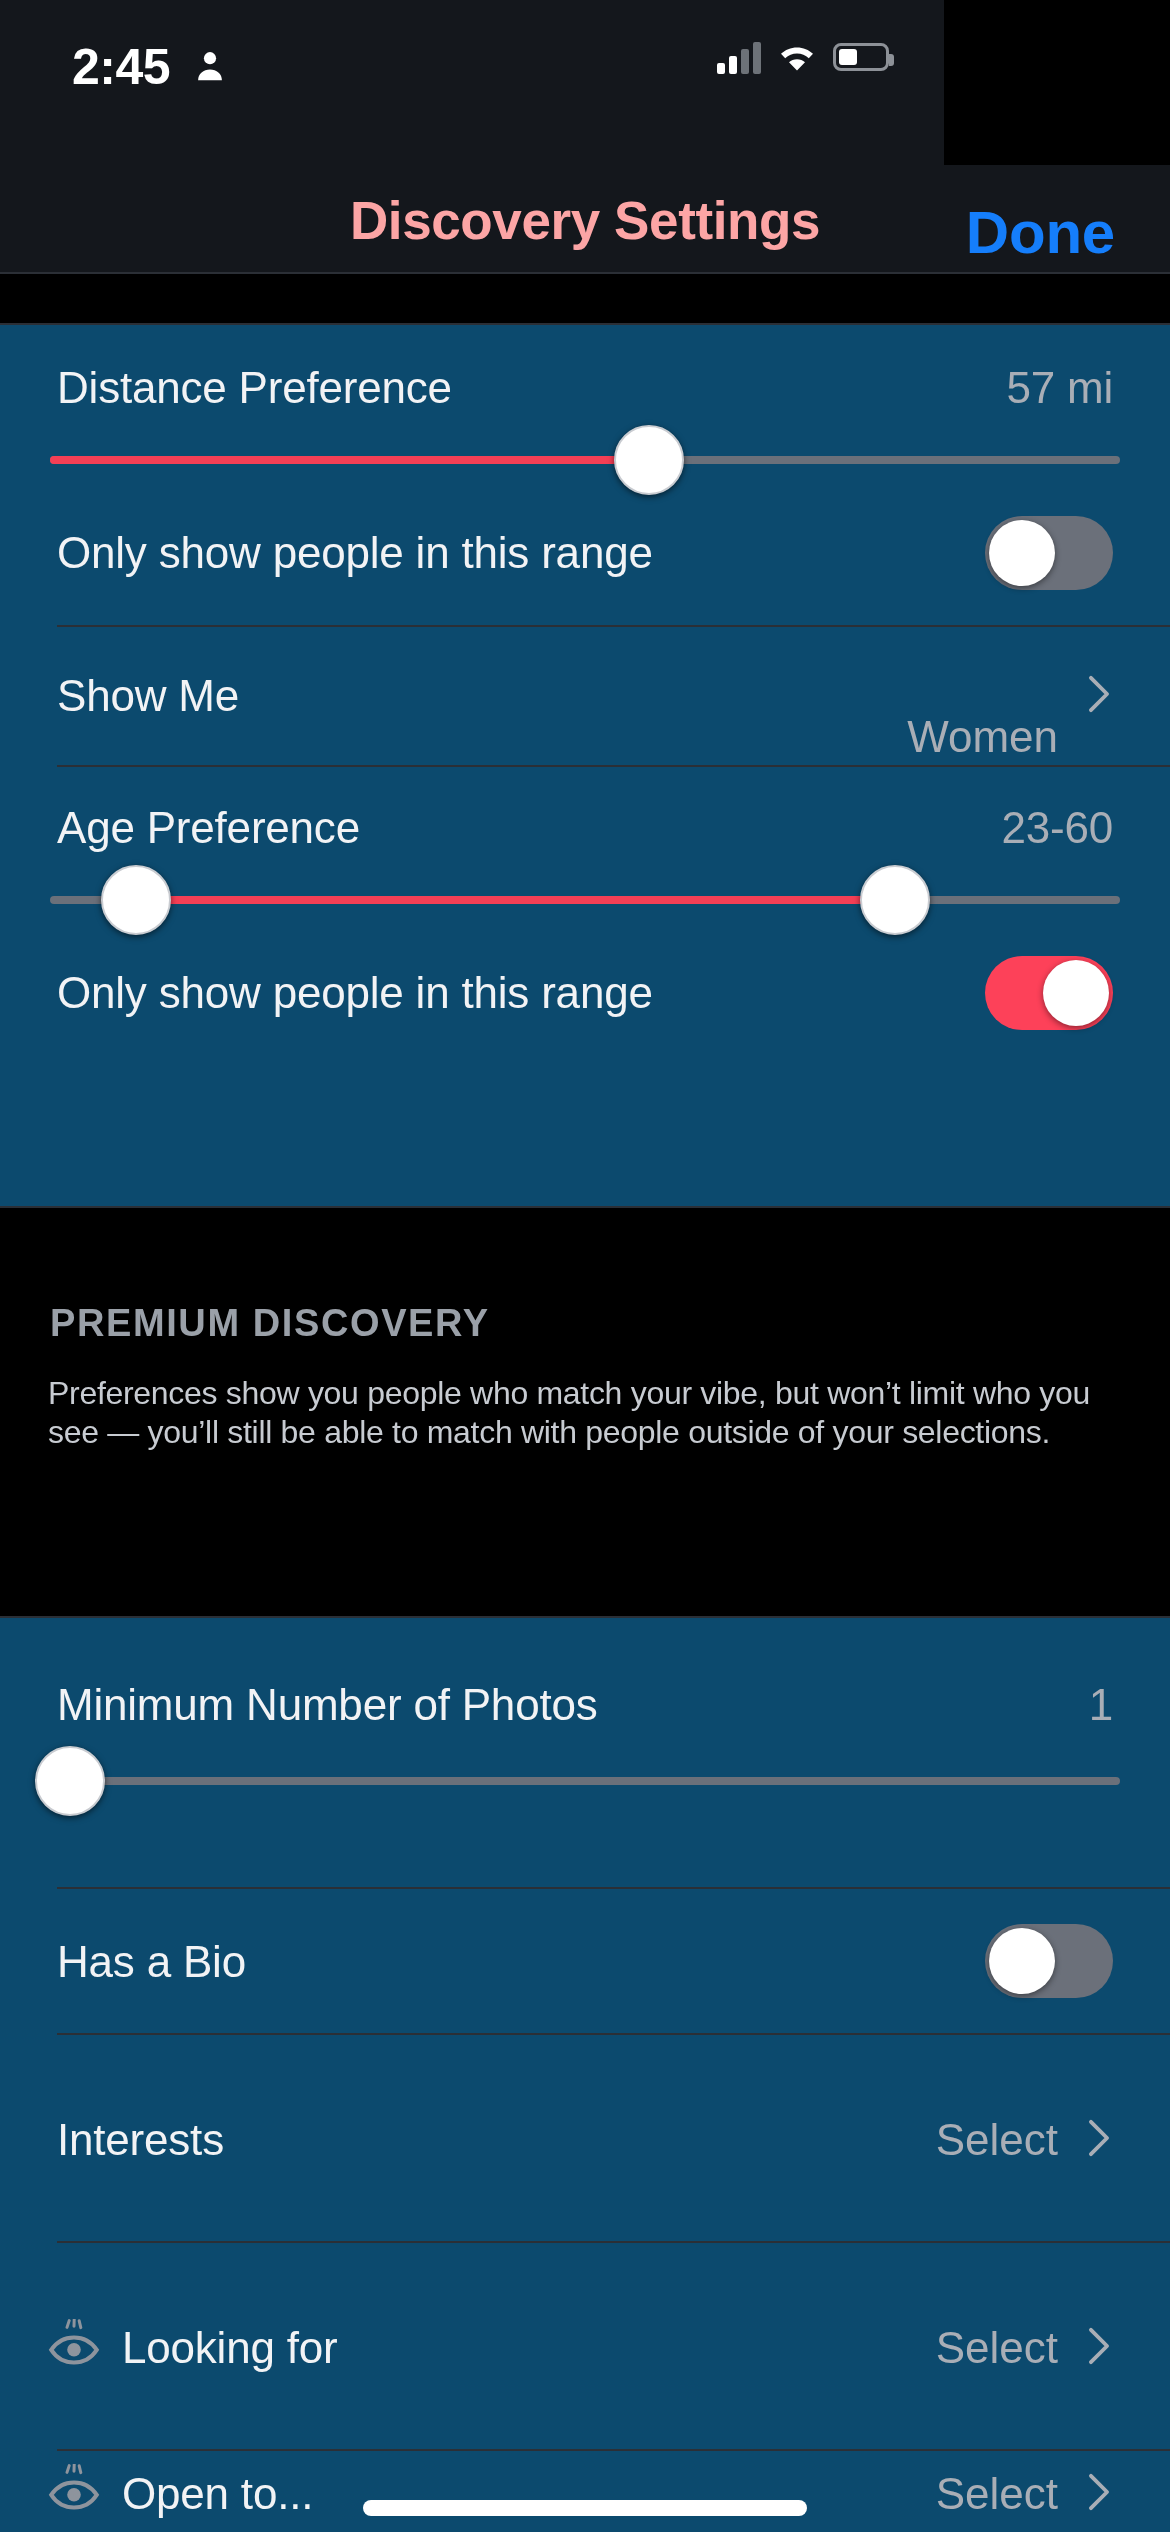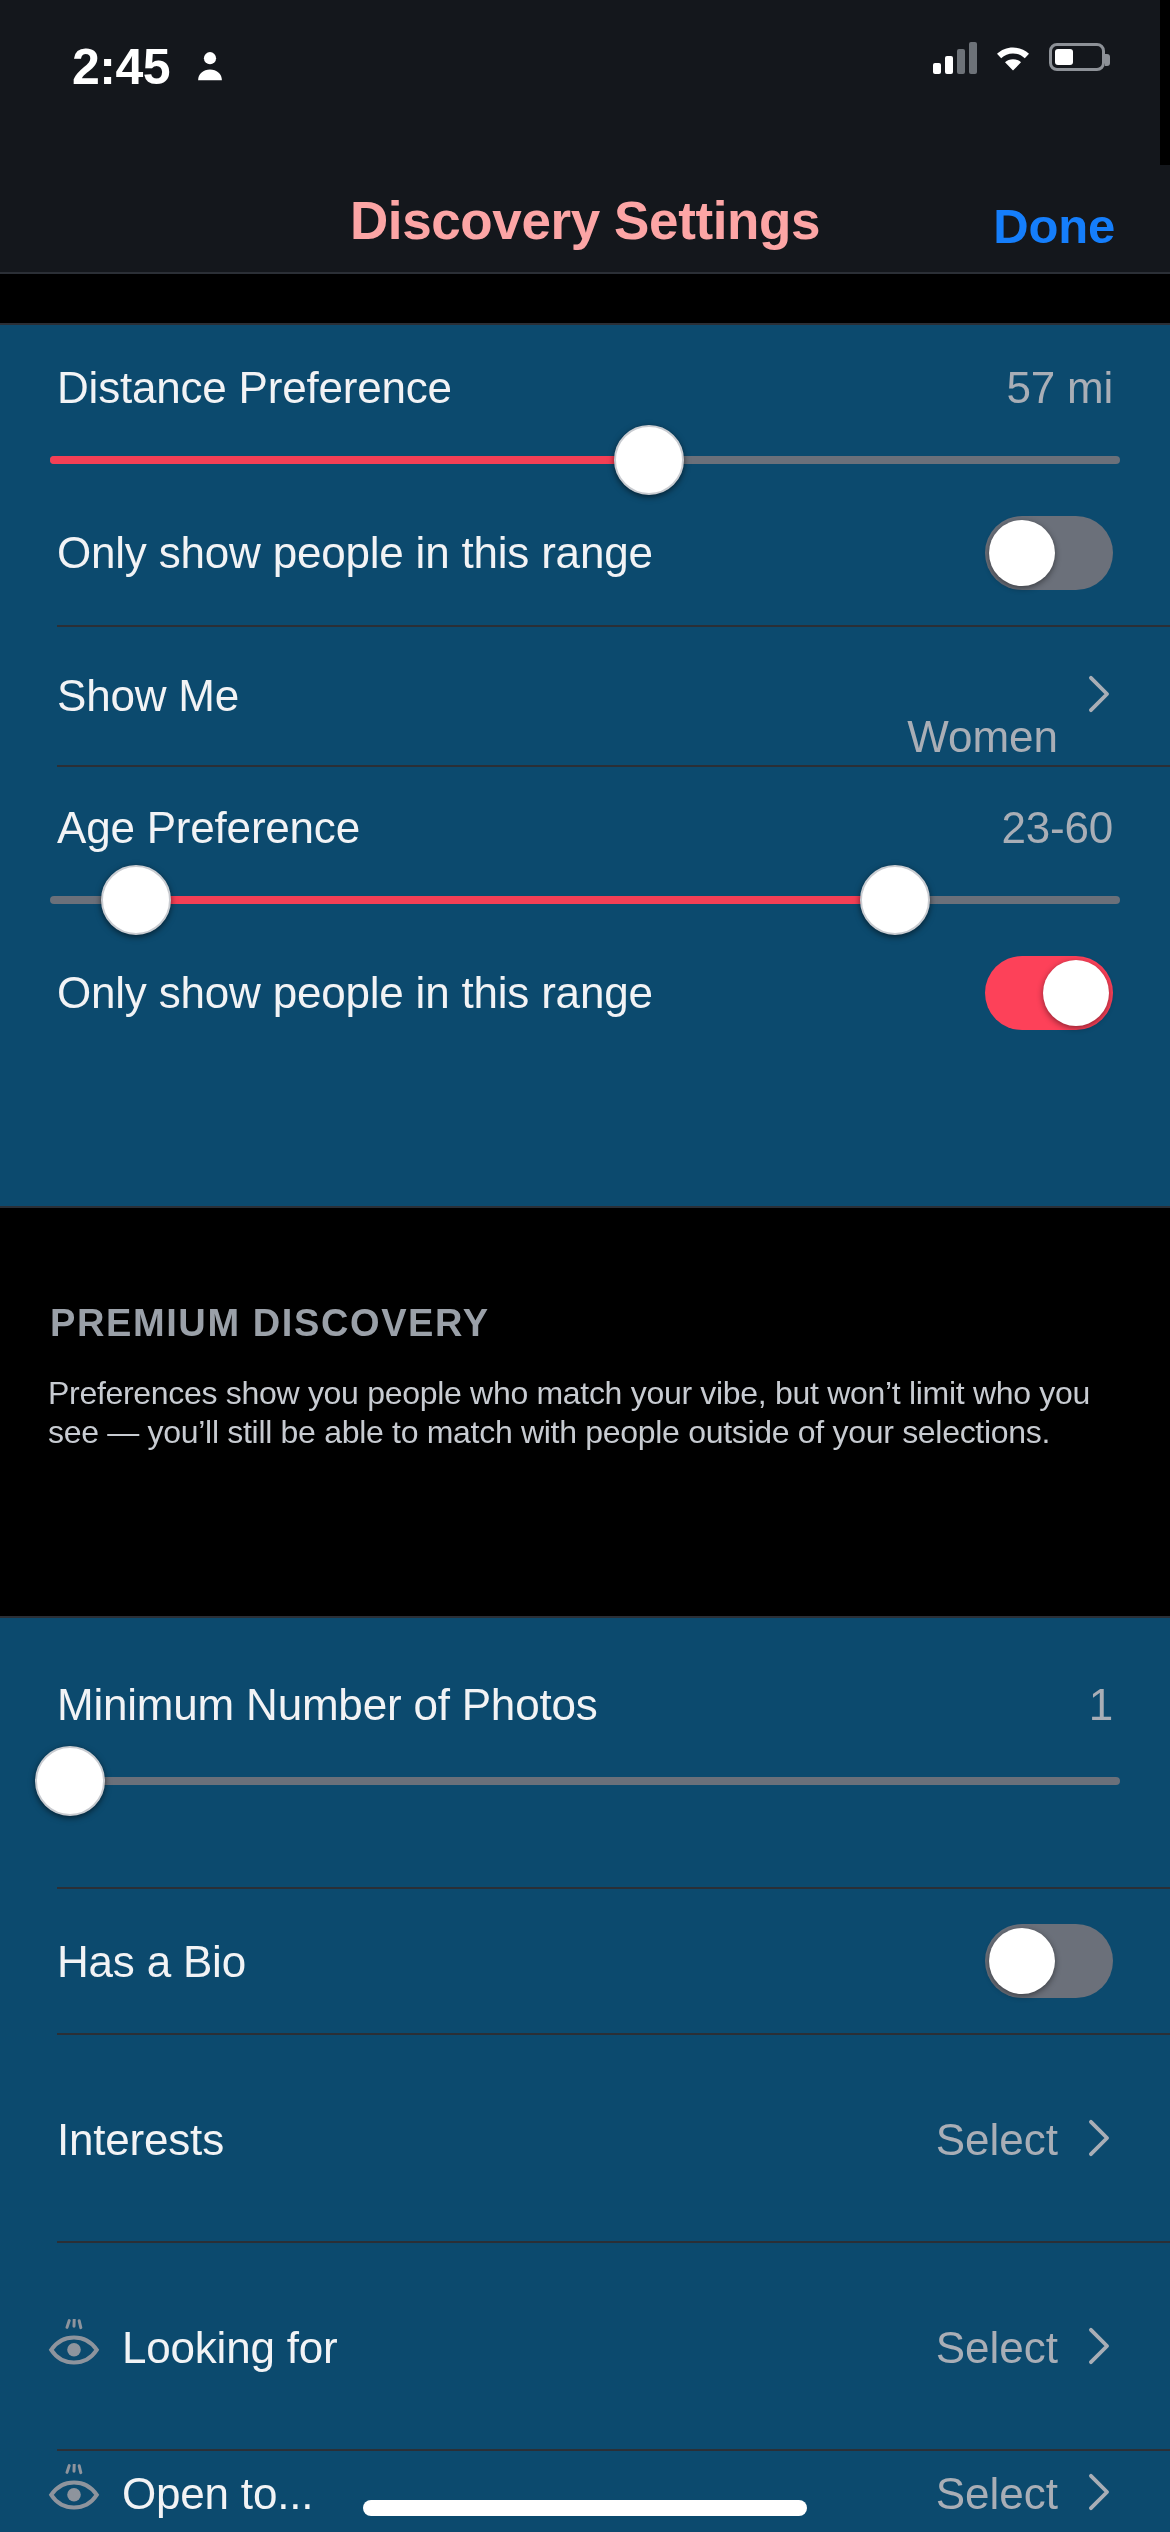--- a/index.html
+++ b/index.html
@@ -6,21 +6,21 @@
   html, body {
     width:1170px; height:2532px;
     background:#000;
     font-family:"Liberation Sans", sans-serif;
     overflow:hidden;
   }
   .phone { position:relative; width:1170px; height:2532px; background:#000; }
 
   
   .statusbar {
-    position:absolute; top:0; left:0; width:1160px; height:165px;
+    position:absolute; top:0; left:0; width:944px; height:165px;
     background:#14171C;
   }
   .sb-time {
     position:absolute; left:72px; top:38px;
     font-size:50px; font-weight:600; color:#fff; letter-spacing:-0.5px;
   }
   .sb-person { position:absolute; left:193px; top:48px; width:34px; height:36px; }
   .sb-right { position:absolute; right:55px; top:40px; display:flex; align-items:center; gap:14px; }
   .sig { display:flex; align-items:flex-end; gap:4px; height:34px; }
   .sig i { display:block; width:8px; background:#fff; border-radius:2px; }
@@ -38,21 +38,21 @@
   .navbar {
     position:absolute; top:165px; left:0; width:1170px; height:107px;
     background:#14171C;
   }
   .nav-title {
     position:absolute; left:0; right:0; top:25px; text-align:center;
     font-size:53px; font-weight:700; color:#fca5a5; letter-spacing:-0.4px;
   }
   .nav-done {
     position:absolute; right:55px; top:33px;
-    font-size:49px; font-weight:700; color:#157EFB; letter-spacing:-0.2px;
+    font-size:60px; font-weight:700; color:#157EFB; letter-spacing:-0.2px;
   }
 
   .gap { background:#000; width:1170px; }
 
   
   .card { width:1170px; background:#0c4a6e; position:relative; }
   .hairline { position:absolute; left:0; right:0; height:2px; background:#2b2f36; }
   .divider { position:absolute; left:57px; right:0; height:2px; background:#2b2f36; }
 
   .row { position:relative; width:1170px; }

